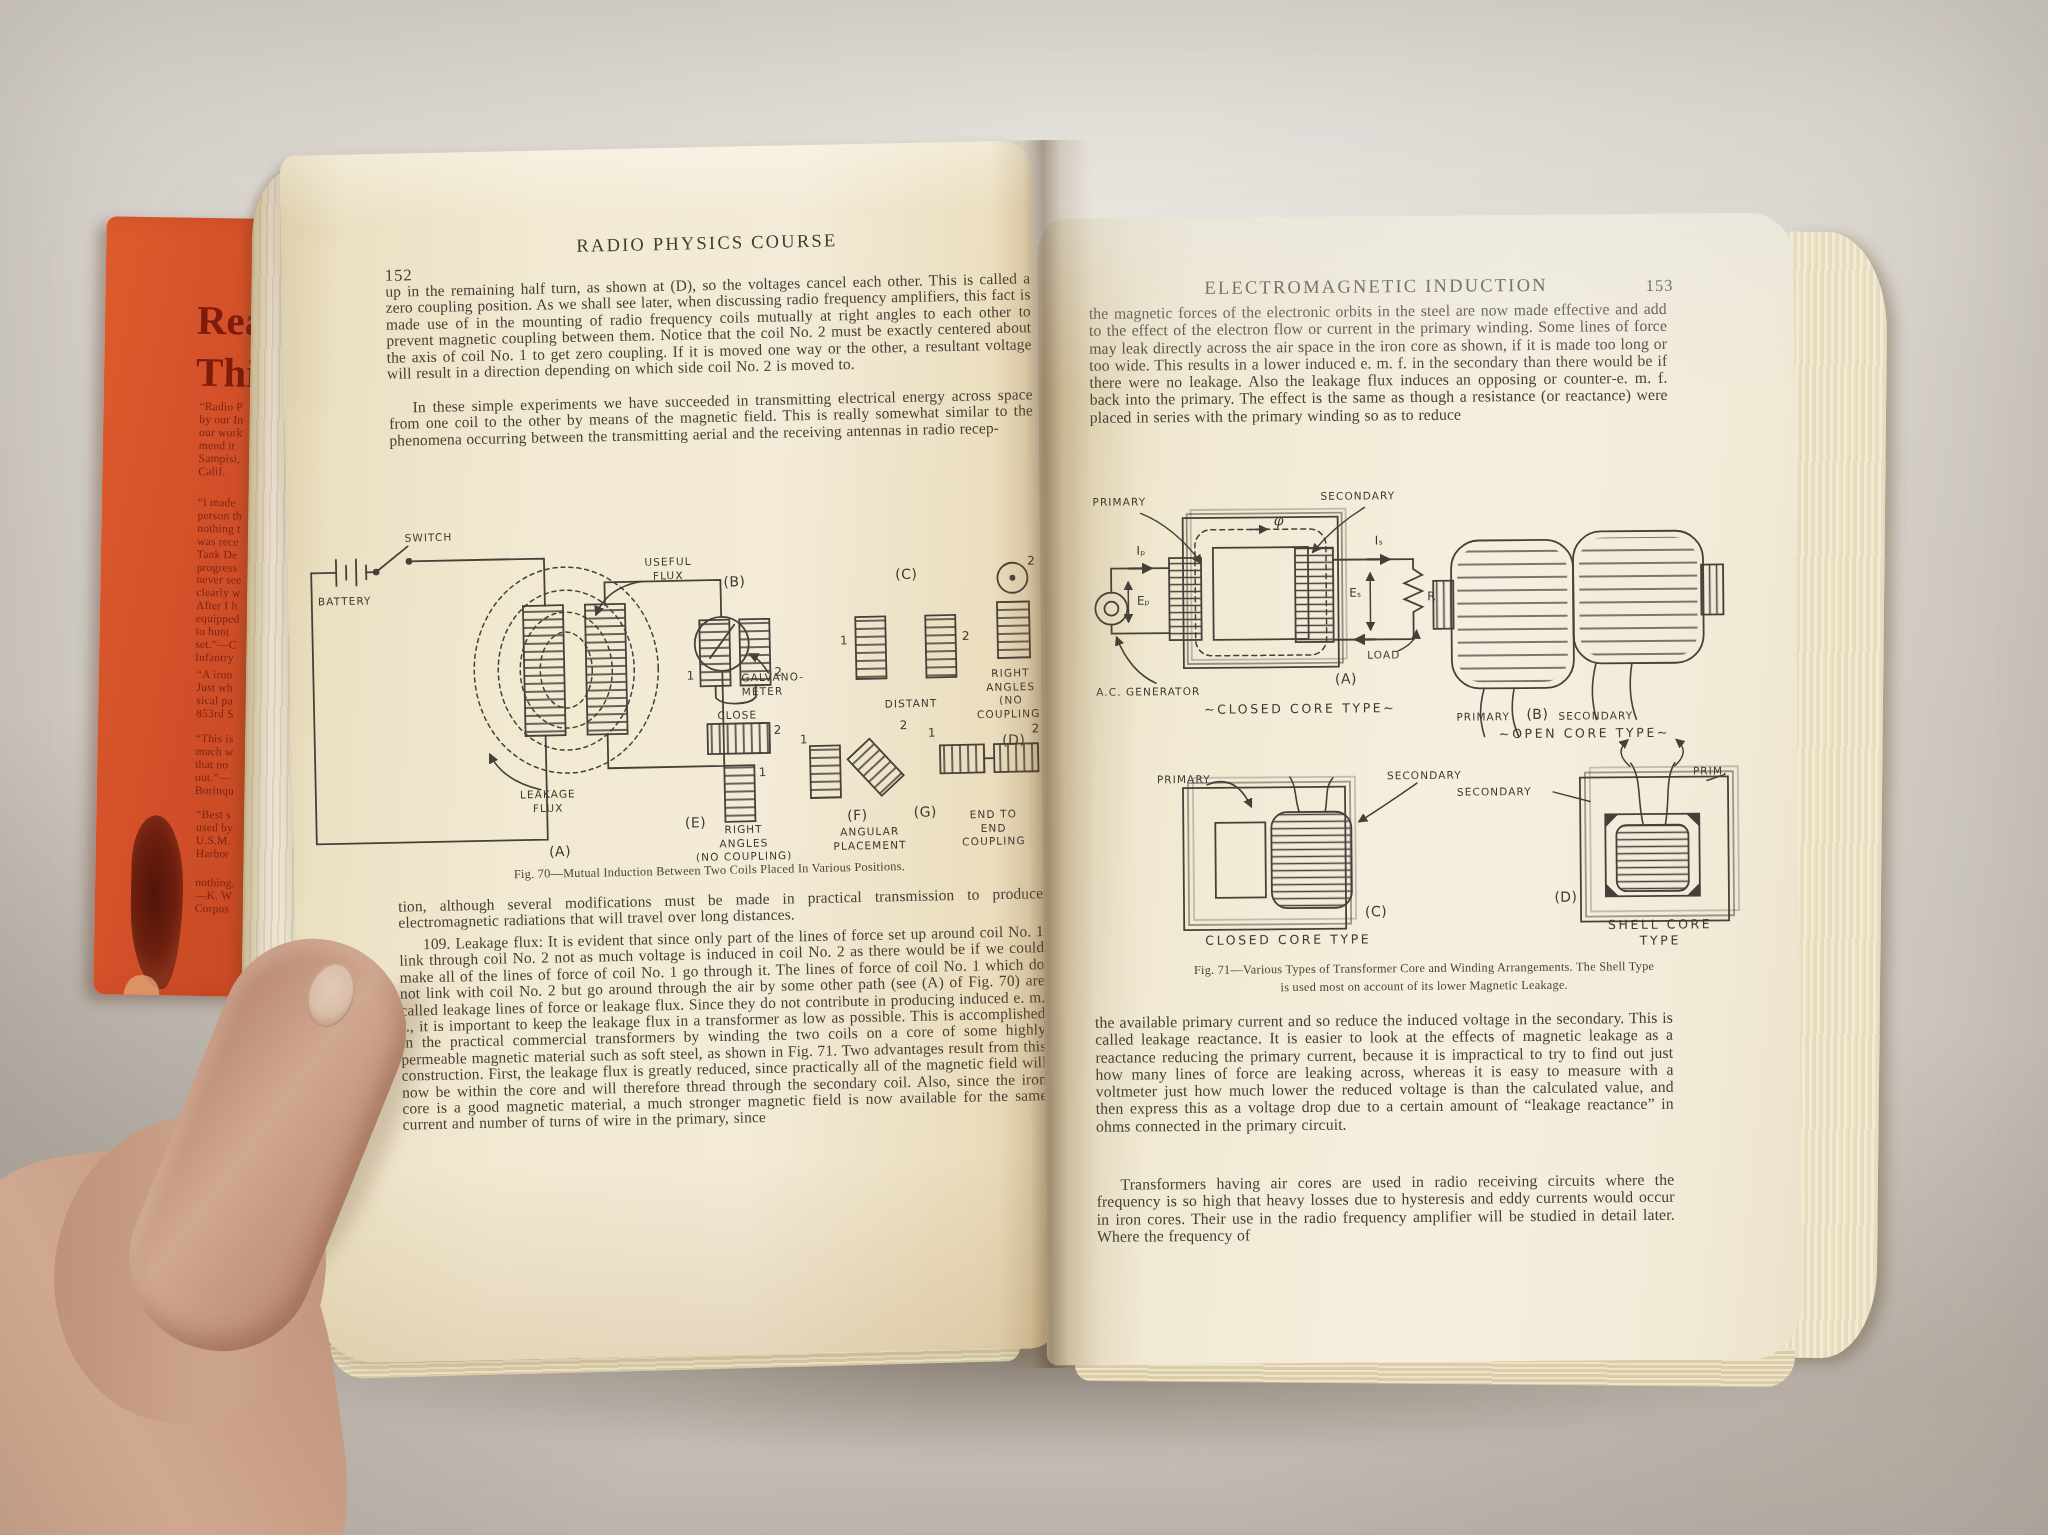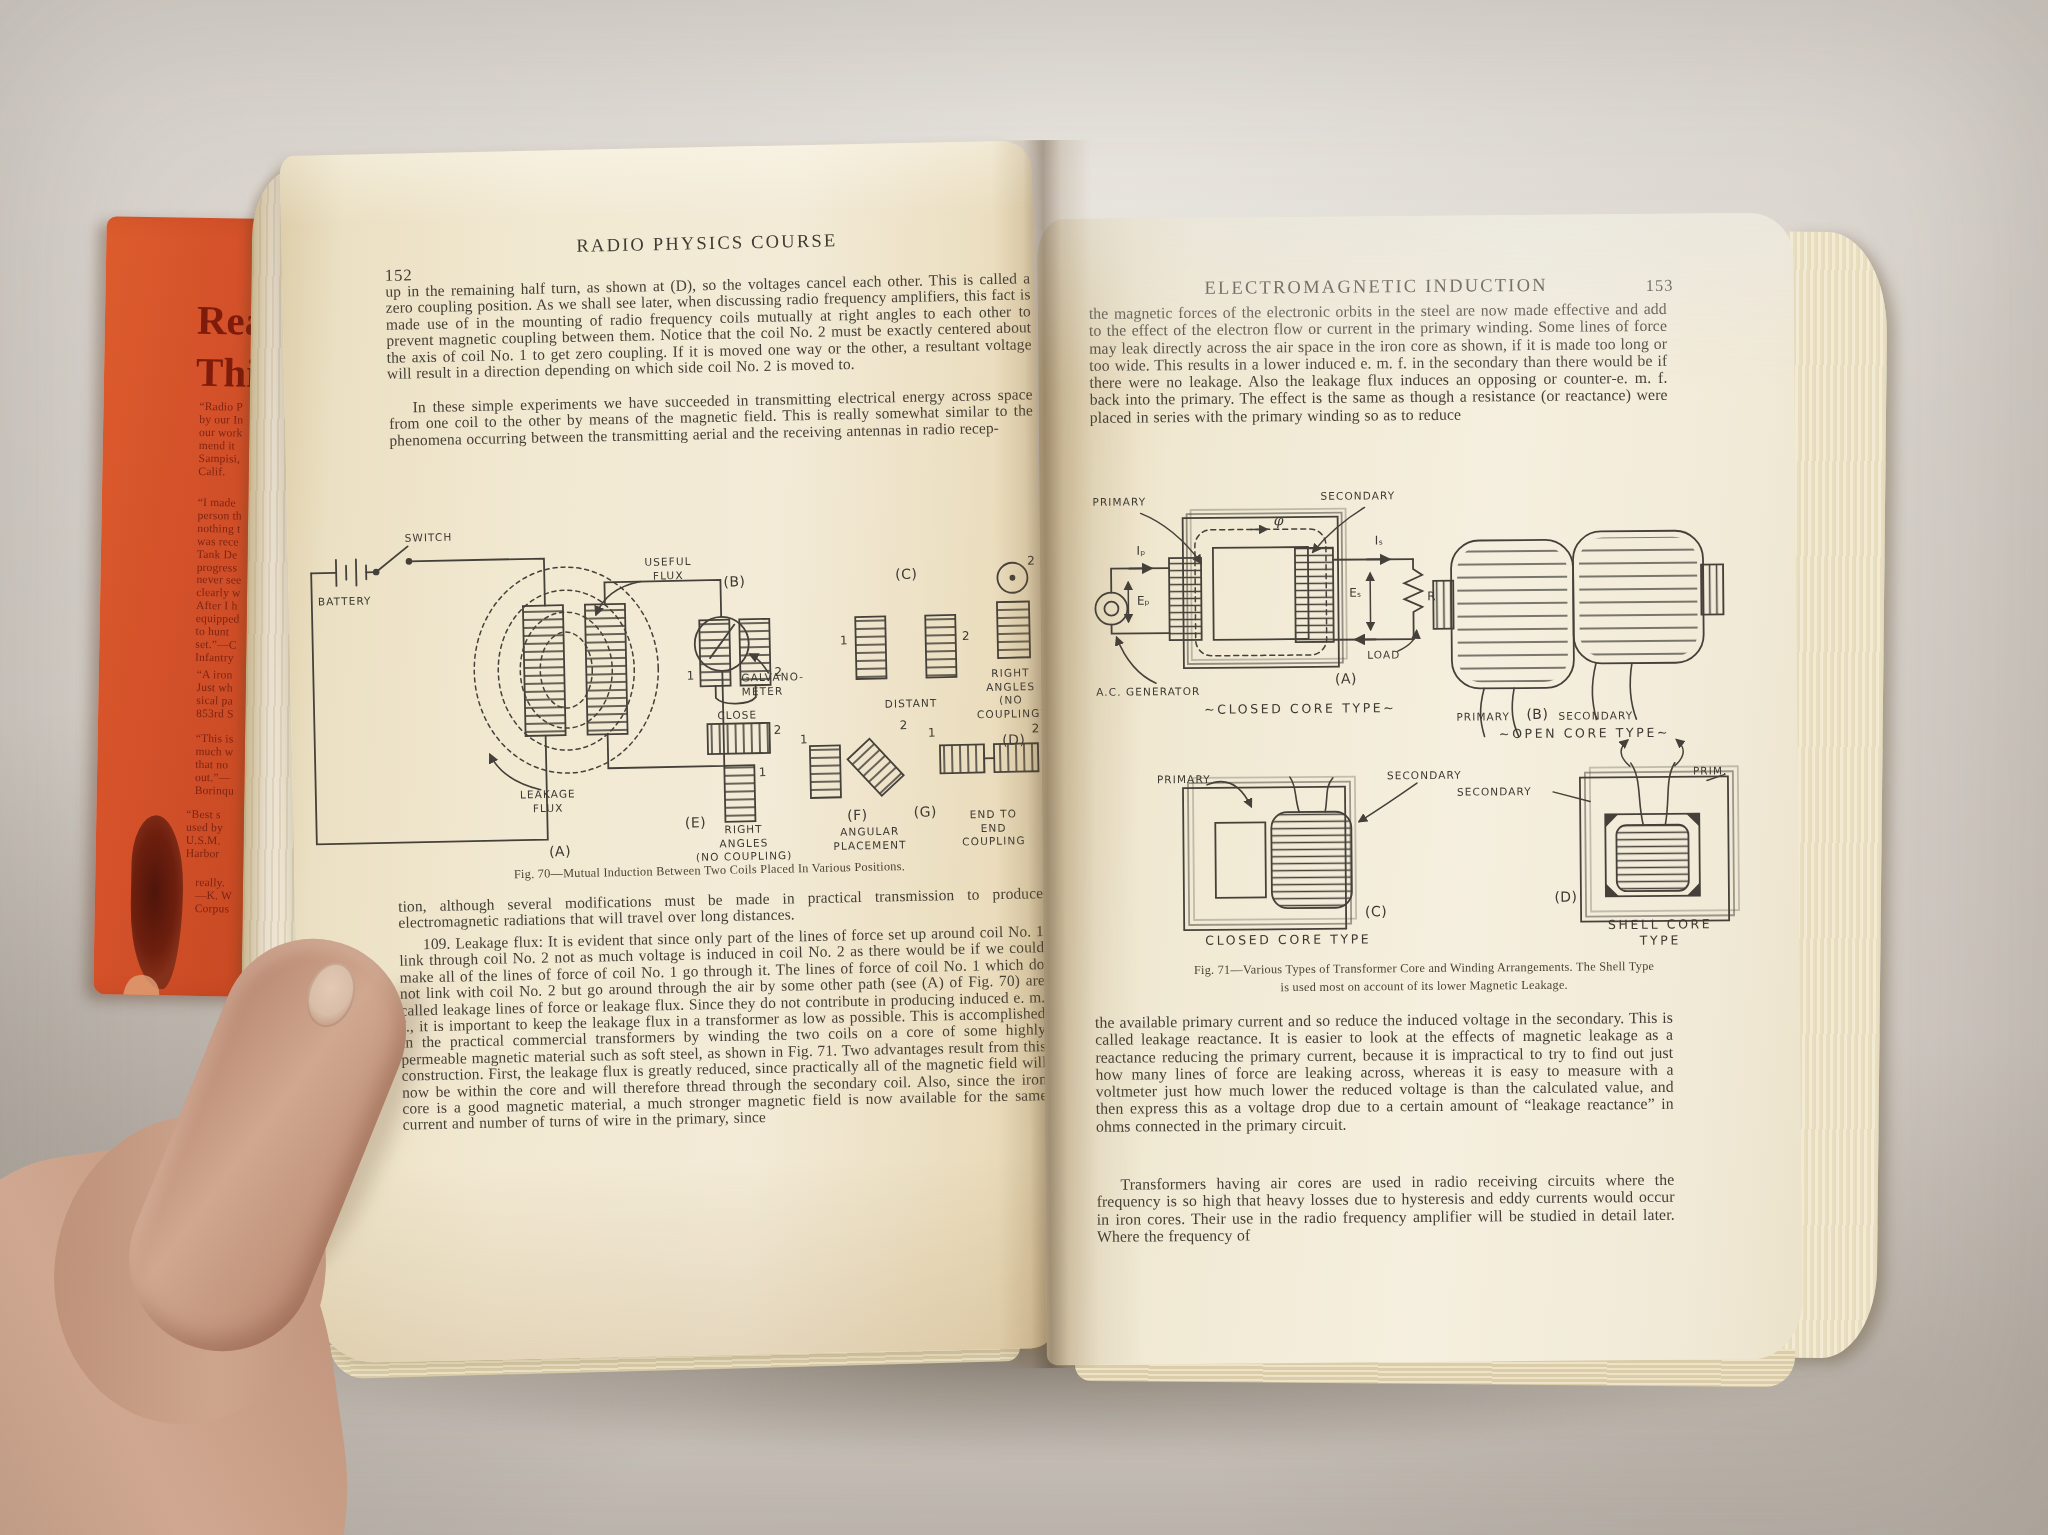--- a/index.html
+++ b/index.html
@@ -130,25 +130,25 @@
 Infantry</div>
     <div class="cover-quote" style="left:98px;top:450px">“A iron
 Just wh
 sical pa
 853rd S</div>
     <div class="cover-quote" style="left:98px;top:514px">“This is
 much w
 that no
 out.”—
 Borinqu</div>
-    <div class="cover-quote" style="left:90px;top:590px">“Best s
+    <div class="cover-quote" style="left:100px;top:590px">“Best s
 used by
 U.S.M.
 Harbor</div>
-    <div class="cover-quote" style="left:100px;top:658px">really.
+    <div class="cover-quote" style="left:100px;top:658px">nothing.
 —K. W
 Corpus</div>
     <div class="cover-tear"></div>
     <div class="cover-chip"></div>
   </div>
 
   <div class="abs left-edge"></div>
   <div class="abs right-edge"></div>
   <div class="abs bottom-edge-right"></div>
   <div class="abs bottom-edge-left"></div>

